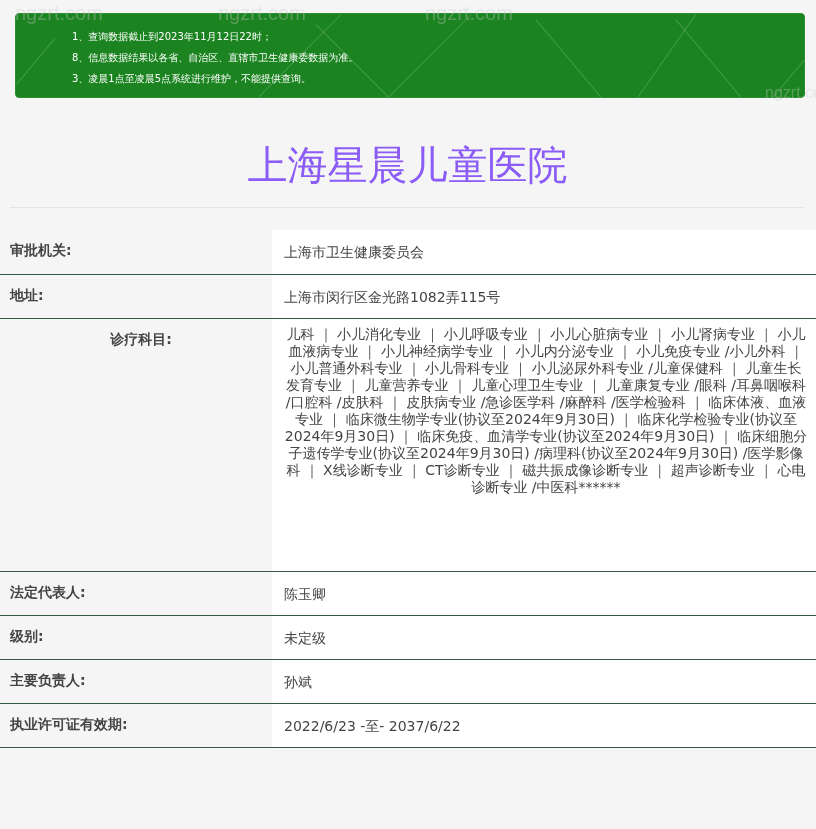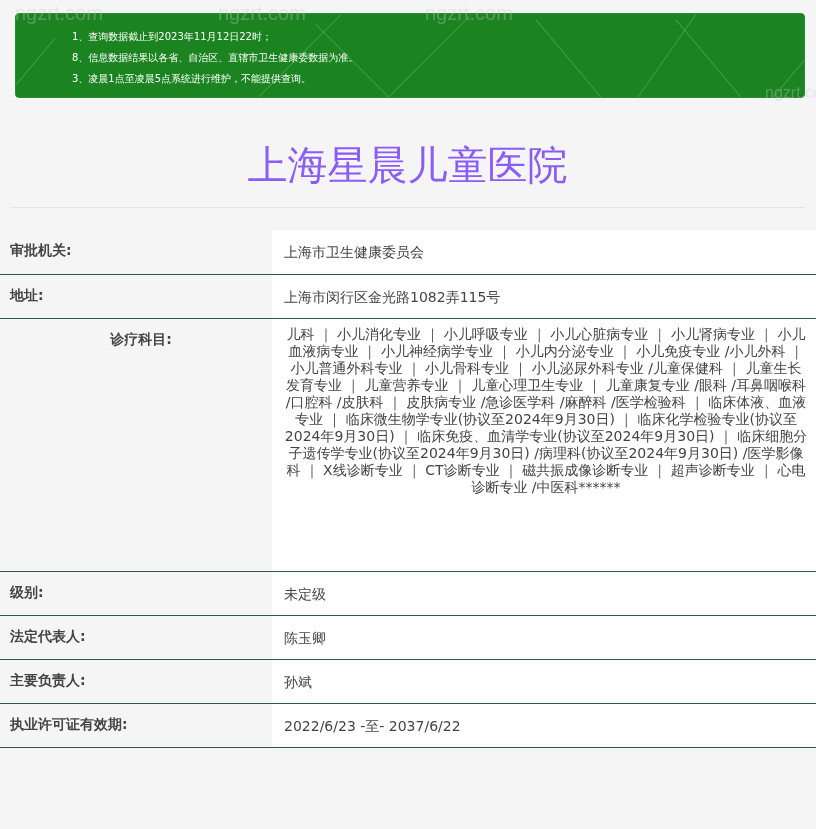--- a/index.html
+++ b/index.html
@@ -103,26 +103,26 @@
     </tr>
     <tr class="row-std">
       <td class="label">地址:</td>
       <td class="value">上海市闵行区金光路1082弄115号</td>
     </tr>
     <tr class="row-dept">
       <td class="label">诊疗科目:</td>
       <td class="value">儿科 ｜ 小儿消化专业 ｜ 小儿呼吸专业 ｜ 小儿心脏病专业 ｜ 小儿肾病专业 ｜ 小儿血液病专业 ｜ 小儿神经病学专业 ｜ 小儿内分泌专业 ｜ 小儿免疫专业 /小儿外科 ｜ 小儿普通外科专业 ｜ 小儿骨科专业 ｜ 小儿泌尿外科专业 /儿童保健科 ｜ 儿童生长发育专业 ｜ 儿童营养专业 ｜ 儿童心理卫生专业 ｜ 儿童康复专业 /眼科 /耳鼻咽喉科 /口腔科 /皮肤科 ｜ 皮肤病专业 /急诊医学科 /麻醉科 /医学检验科 ｜ 临床体液、血液专业 ｜ 临床微生物学专业(协议至2024年9月30日) ｜ 临床化学检验专业(协议至2024年9月30日) ｜ 临床免疫、血清学专业(协议至2024年9月30日) ｜ 临床细胞分子遗传学专业(协议至2024年9月30日) /病理科(协议至2024年9月30日) /医学影像科 ｜ X线诊断专业 ｜ CT诊断专业 ｜ 磁共振成像诊断专业 ｜ 超声诊断专业 ｜ 心电诊断专业 /中医科******</td>
     </tr>
     <tr class="row-std">
+      <td class="label">法定代表人:</td>
+      <td class="value">陈玉卿</td>
+    </tr>
+    <tr class="row-std">
       <td class="label">级别:</td>
       <td class="value">未定级</td>
-    </tr>
-    <tr class="row-std">
-      <td class="label">法定代表人:</td>
-      <td class="value">陈玉卿</td>
     </tr>
     <tr class="row-std">
       <td class="label">主要负责人:</td>
       <td class="value">孙斌</td>
     </tr>
     <tr class="row-std">
       <td class="label">执业许可证有效期:</td>
       <td class="value">2022/6/23 -至- 2037/6/22</td>
     </tr>
   </tbody>

